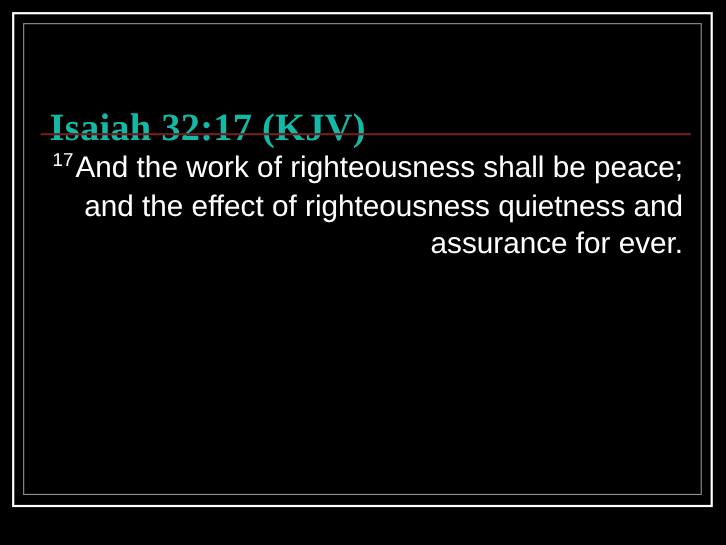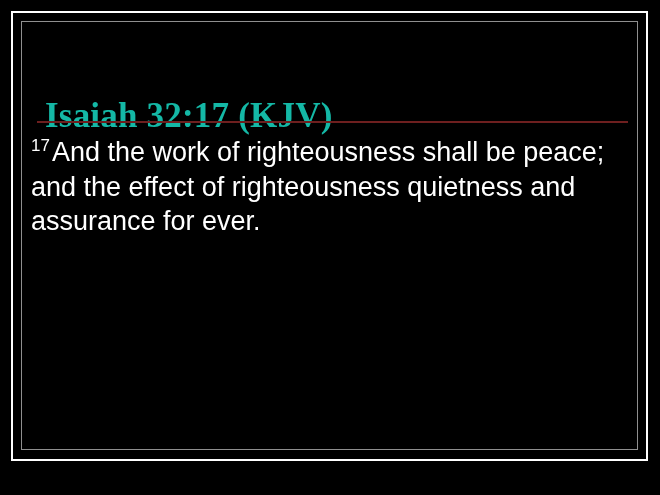--- a/index.html
+++ b/index.html
@@ -78,21 +78,21 @@
   
   .body-block {
     position: absolute;
     left: 31px;
     top: 135px;
     width: 590px;
     font-family: "Liberation Sans", sans-serif;
     font-size: 27px;
     line-height: 34.5px;
     color: #ffffff;
-    text-align: left;
+    text-align: right;
   }
 
   .verse-num {
     font-size: 17px;
     vertical-align: super;
     line-height: 0;
     padding-right: 2px;
   }
 
   

